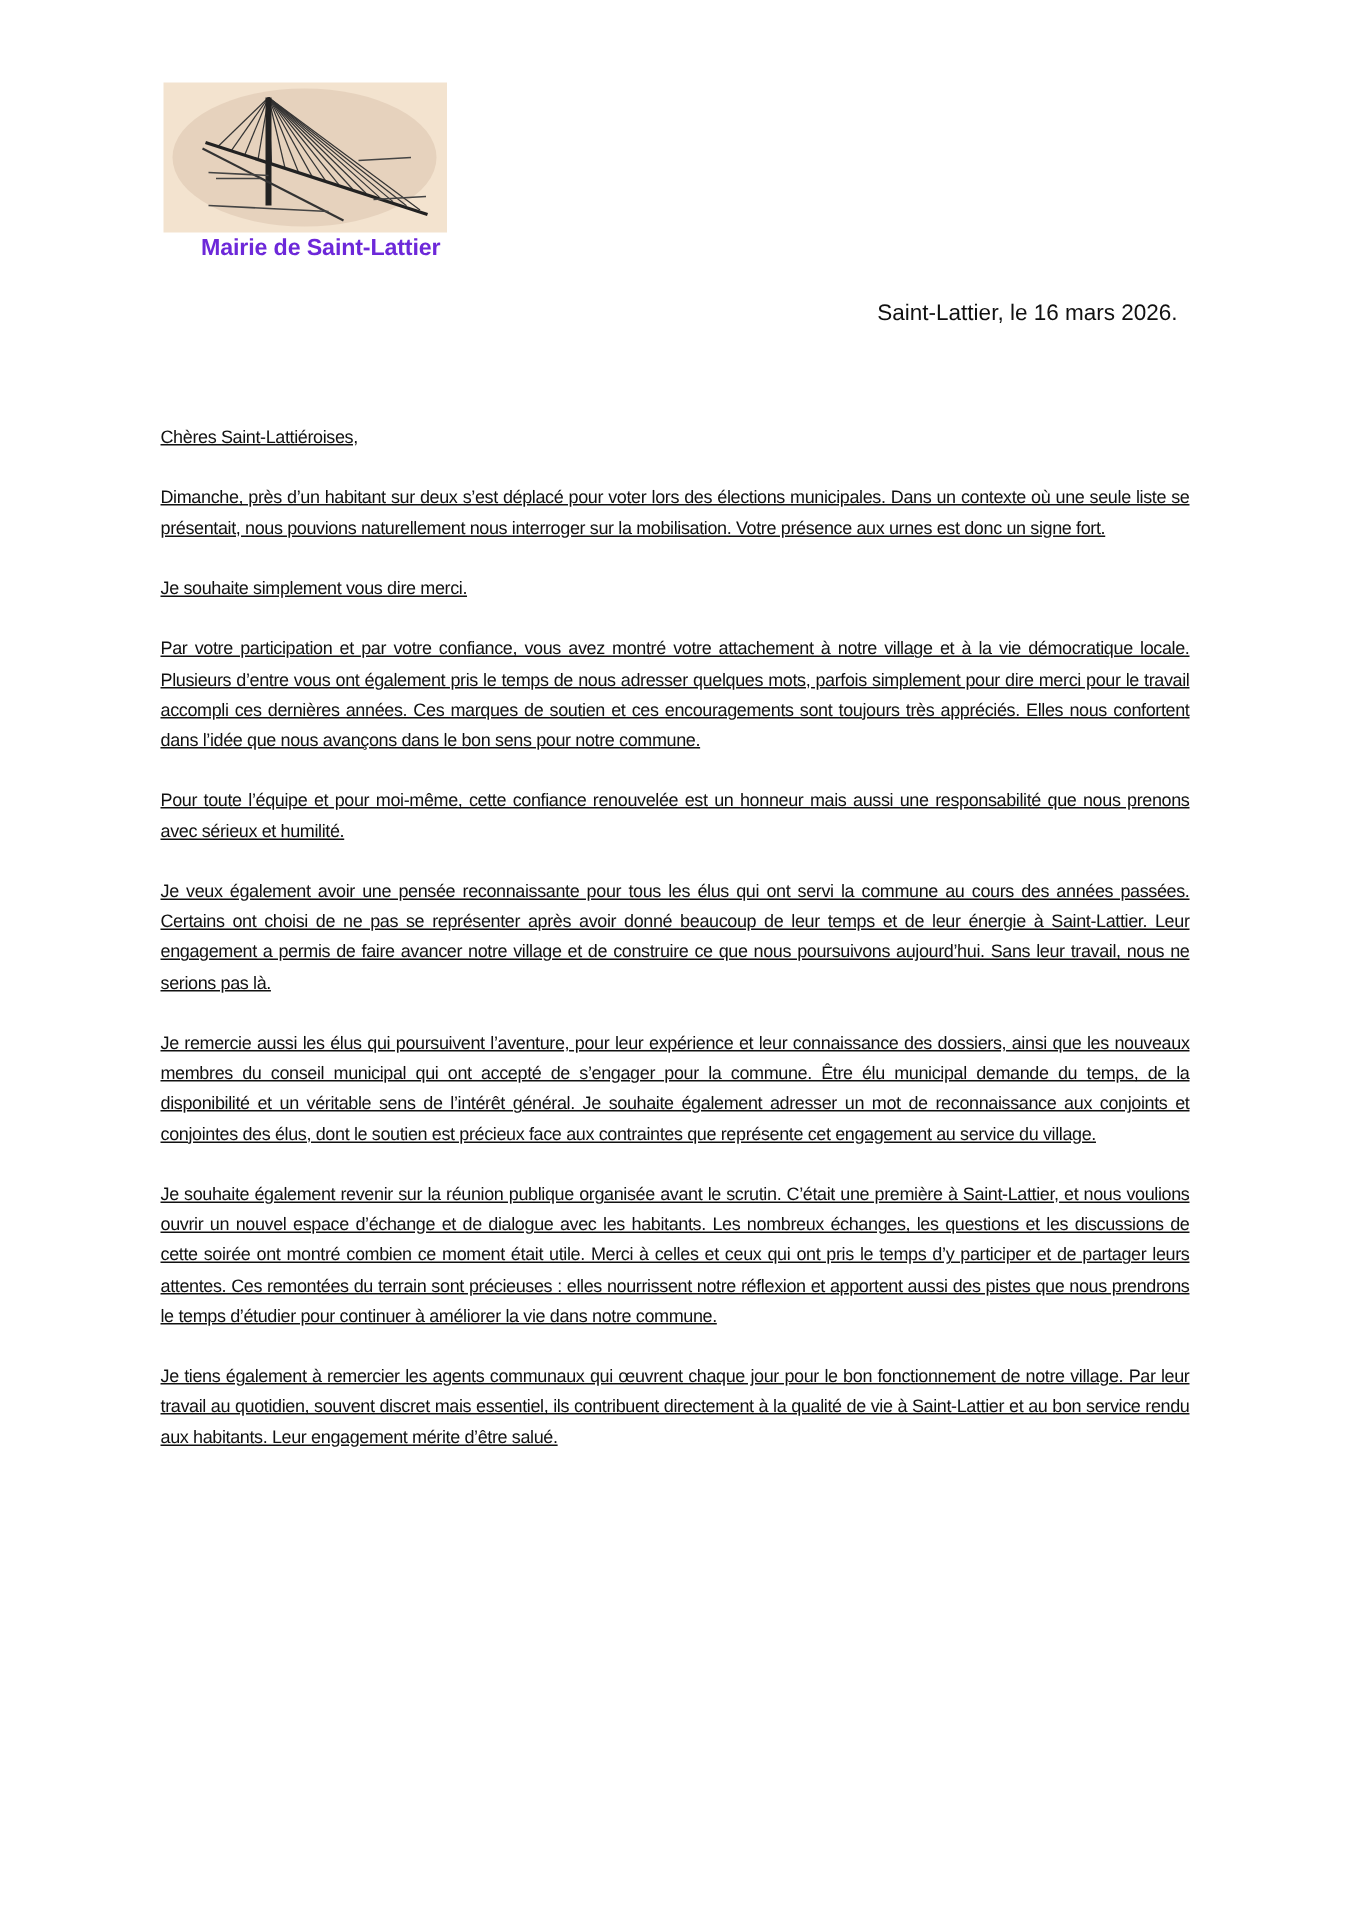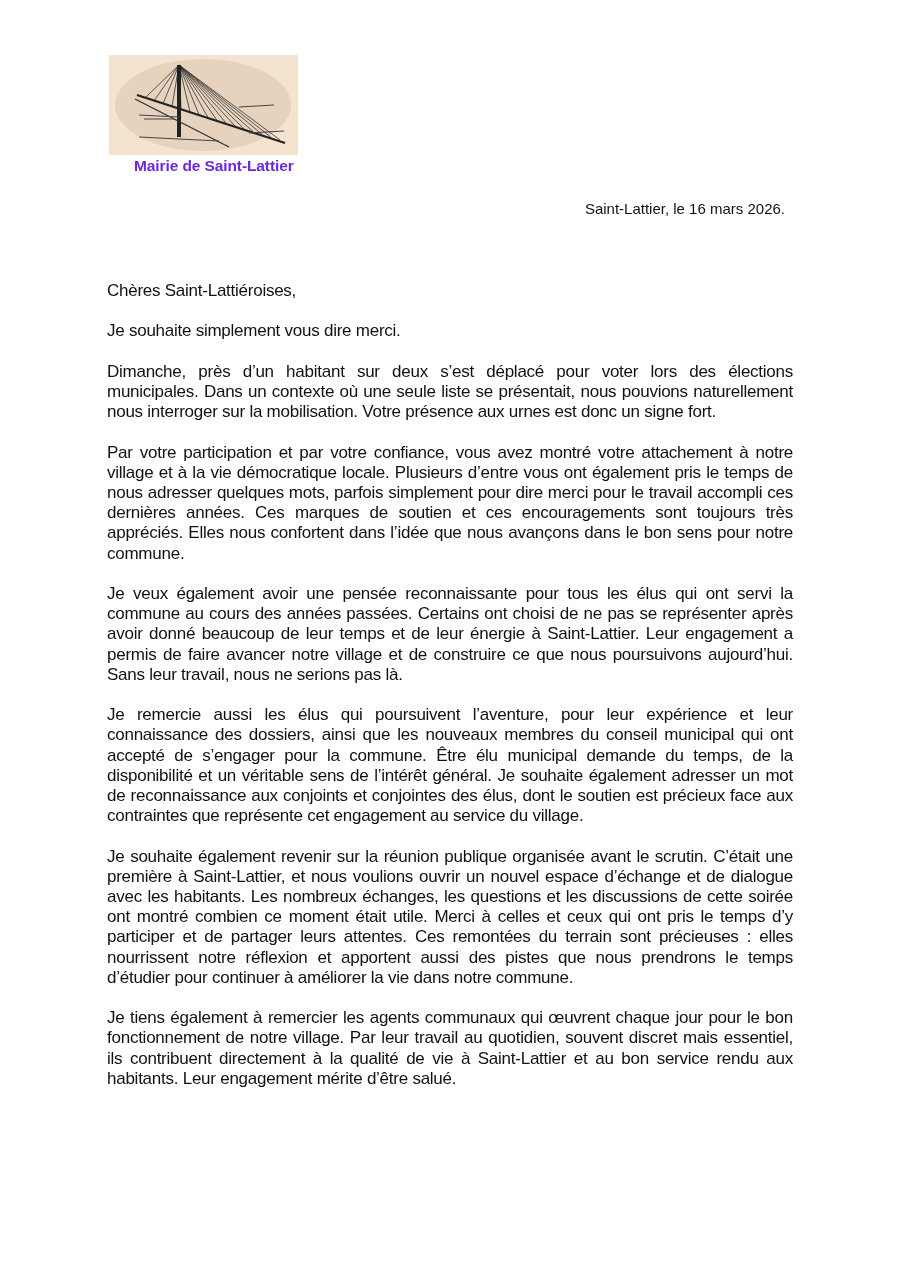--- a/index.html
+++ b/index.html
@@ -5,21 +5,21 @@
   html, body { margin: 0; padding: 0; background: #ffffff; }
   body { width: 900px; height: 1273px; position: relative; overflow: hidden;
          font-family: "Liberation Sans", "DejaVu Sans", sans-serif; color: #111; }
   .logo { position: absolute; left: 109px; top: 55px; width: 189px; height: 100px;
           background: #f3e3cf; overflow: hidden; }
   .logo svg { display: block; }
   .org-name { position: absolute; left: 116px; top: 157px; font-size: 15.5px;
               font-weight: bold; color: #6d28d9; letter-spacing: -0.1px; margin-left: 18px; }
   .date-line { position: absolute; right: 115px; top: 200px; font-size: 15px; }
   .letter { position: absolute; left: 107px; top: 281px; width: 686px;
-            font-size: 17px; line-height: 20.2px; letter-spacing: -0.25px; }
+            font-size: 12px; line-height: 20.2px; letter-spacing: -0.25px; text-decoration: underline; }
   .letter p { margin: 0 0 20.2px 0; text-align: justify; }
   .letter p.salutation { text-align: left; }
   .letter p .ln { display: block; }
 </style>
 </head>
 <body>
 
 <div class="logo">
   <svg width="189" height="100" viewBox="0 0 189 100">
     <ellipse cx="94" cy="50" rx="88" ry="46" fill="#e6d2bd"></ellipse>
@@ -53,20 +53,21 @@
 </div>
 
 <div class="org-name">Mairie de Saint-Lattier</div>
 
 <div class="date-line">Saint-Lattier, le 16 mars 2026.</div>
 
 <div class="letter">
   <p class="salutation">
     <span class="ln">Chères Saint-Lattiéroises,</span>
   </p>
+  <p>Dimanche, près d’un habitant sur deux s’est déplacé pour voter lors des élections municipales. Dans un contexte où une seule liste se présentait, nous pouvions naturellement nous interroger sur la mobilisation. Votre présence aux urnes est donc un signe fort.</p>
   <p>Je souhaite simplement vous dire merci.</p>
-  <p>Dimanche, près d’un habitant sur deux s’est déplacé pour voter lors des élections municipales. Dans un contexte où une seule liste se présentait, nous pouvions naturellement nous interroger sur la mobilisation. Votre présence aux urnes est donc un signe fort.</p>
   <p>Par votre participation et par votre confiance, vous avez montré votre attachement à notre village et à la vie démocratique locale. Plusieurs d’entre vous ont également pris le temps de nous adresser quelques mots, parfois simplement pour dire merci pour le travail accompli ces dernières années. Ces marques de soutien et ces encouragements sont toujours très appréciés. Elles nous confortent dans l’idée que nous avançons dans le bon sens pour notre commune.</p>
+  <p>Pour toute l’équipe et pour moi-même, cette confiance renouvelée est un honneur mais aussi une responsabilité que nous prenons avec sérieux et humilité.</p>
   <p>Je veux également avoir une pensée reconnaissante pour tous les élus qui ont servi la commune au cours des années passées. Certains ont choisi de ne pas se représenter après avoir donné beaucoup de leur temps et de leur énergie à Saint-Lattier. Leur engagement a permis de faire avancer notre village et de construire ce que nous poursuivons aujourd’hui. Sans leur travail, nous ne serions pas là.</p>
   <p>Je remercie aussi les élus qui poursuivent l’aventure, pour leur expérience et leur connaissance des dossiers, ainsi que les nouveaux membres du conseil municipal qui ont accepté de s’engager pour la commune. Être élu municipal demande du temps, de la disponibilité et un véritable sens de l’intérêt général. Je souhaite également adresser un mot de reconnaissance aux conjoints et conjointes des élus, dont le soutien est précieux face aux contraintes que représente cet engagement au service du village.</p>
   <p>Je souhaite également revenir sur la réunion publique organisée avant le scrutin. C’était une première à Saint-Lattier, et nous voulions ouvrir un nouvel espace d’échange et de dialogue avec les habitants. Les nombreux échanges, les questions et les discussions de cette soirée ont montré combien ce moment était utile. Merci à celles et ceux qui ont pris le temps d’y participer et de partager leurs attentes. Ces remontées du terrain sont précieuses : elles nourrissent notre réflexion et apportent aussi des pistes que nous prendrons le temps d’étudier pour continuer à améliorer la vie dans notre commune.</p>
   <p>Je tiens également à remercier les agents communaux qui œuvrent chaque jour pour le bon fonctionnement de notre village. Par leur travail au quotidien, souvent discret mais essentiel, ils contribuent directement à la qualité de vie à Saint-Lattier et au bon service rendu aux habitants. Leur engagement mérite d’être salué.</p>
 </div>
 
 </body></html>

